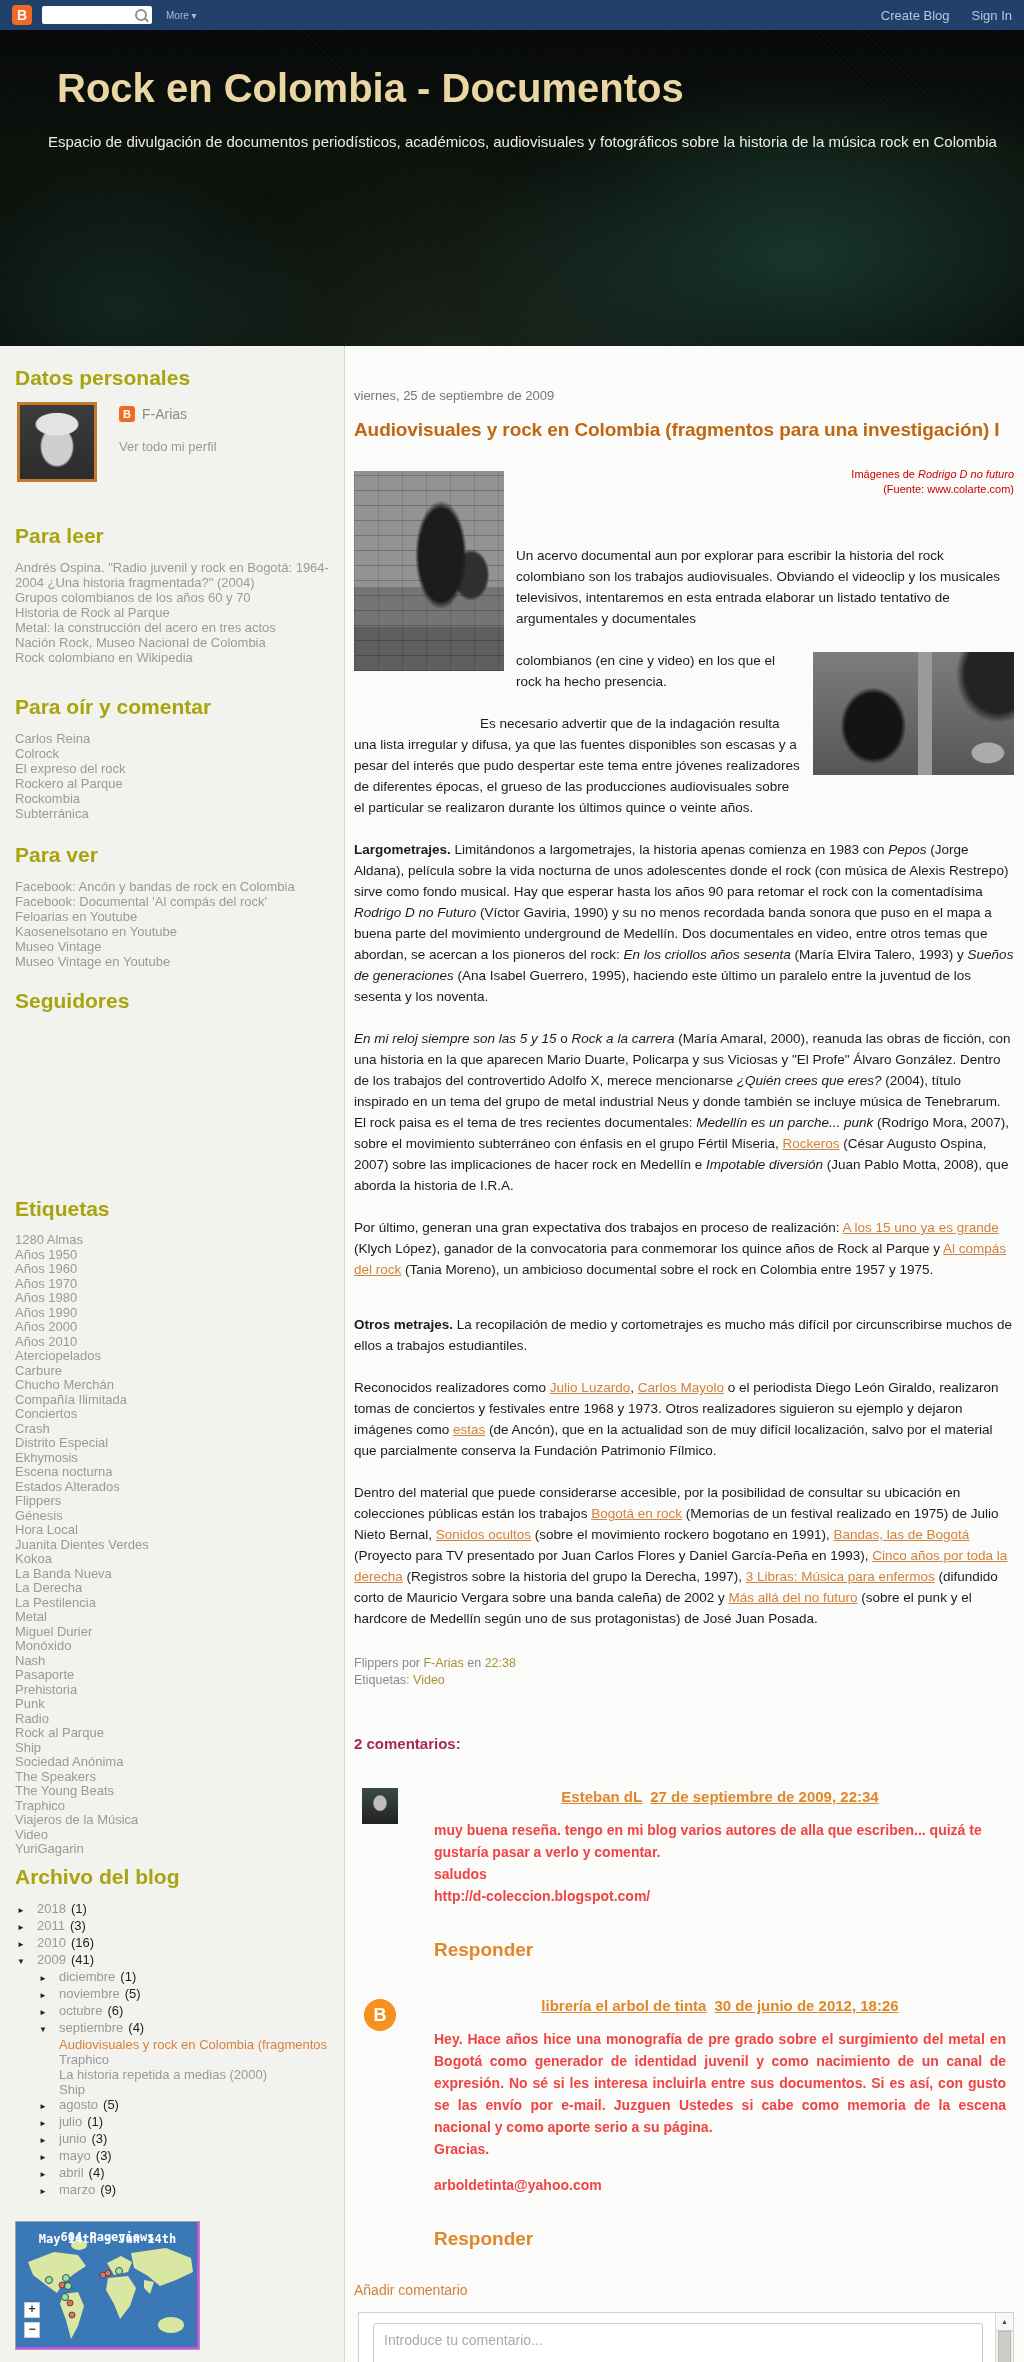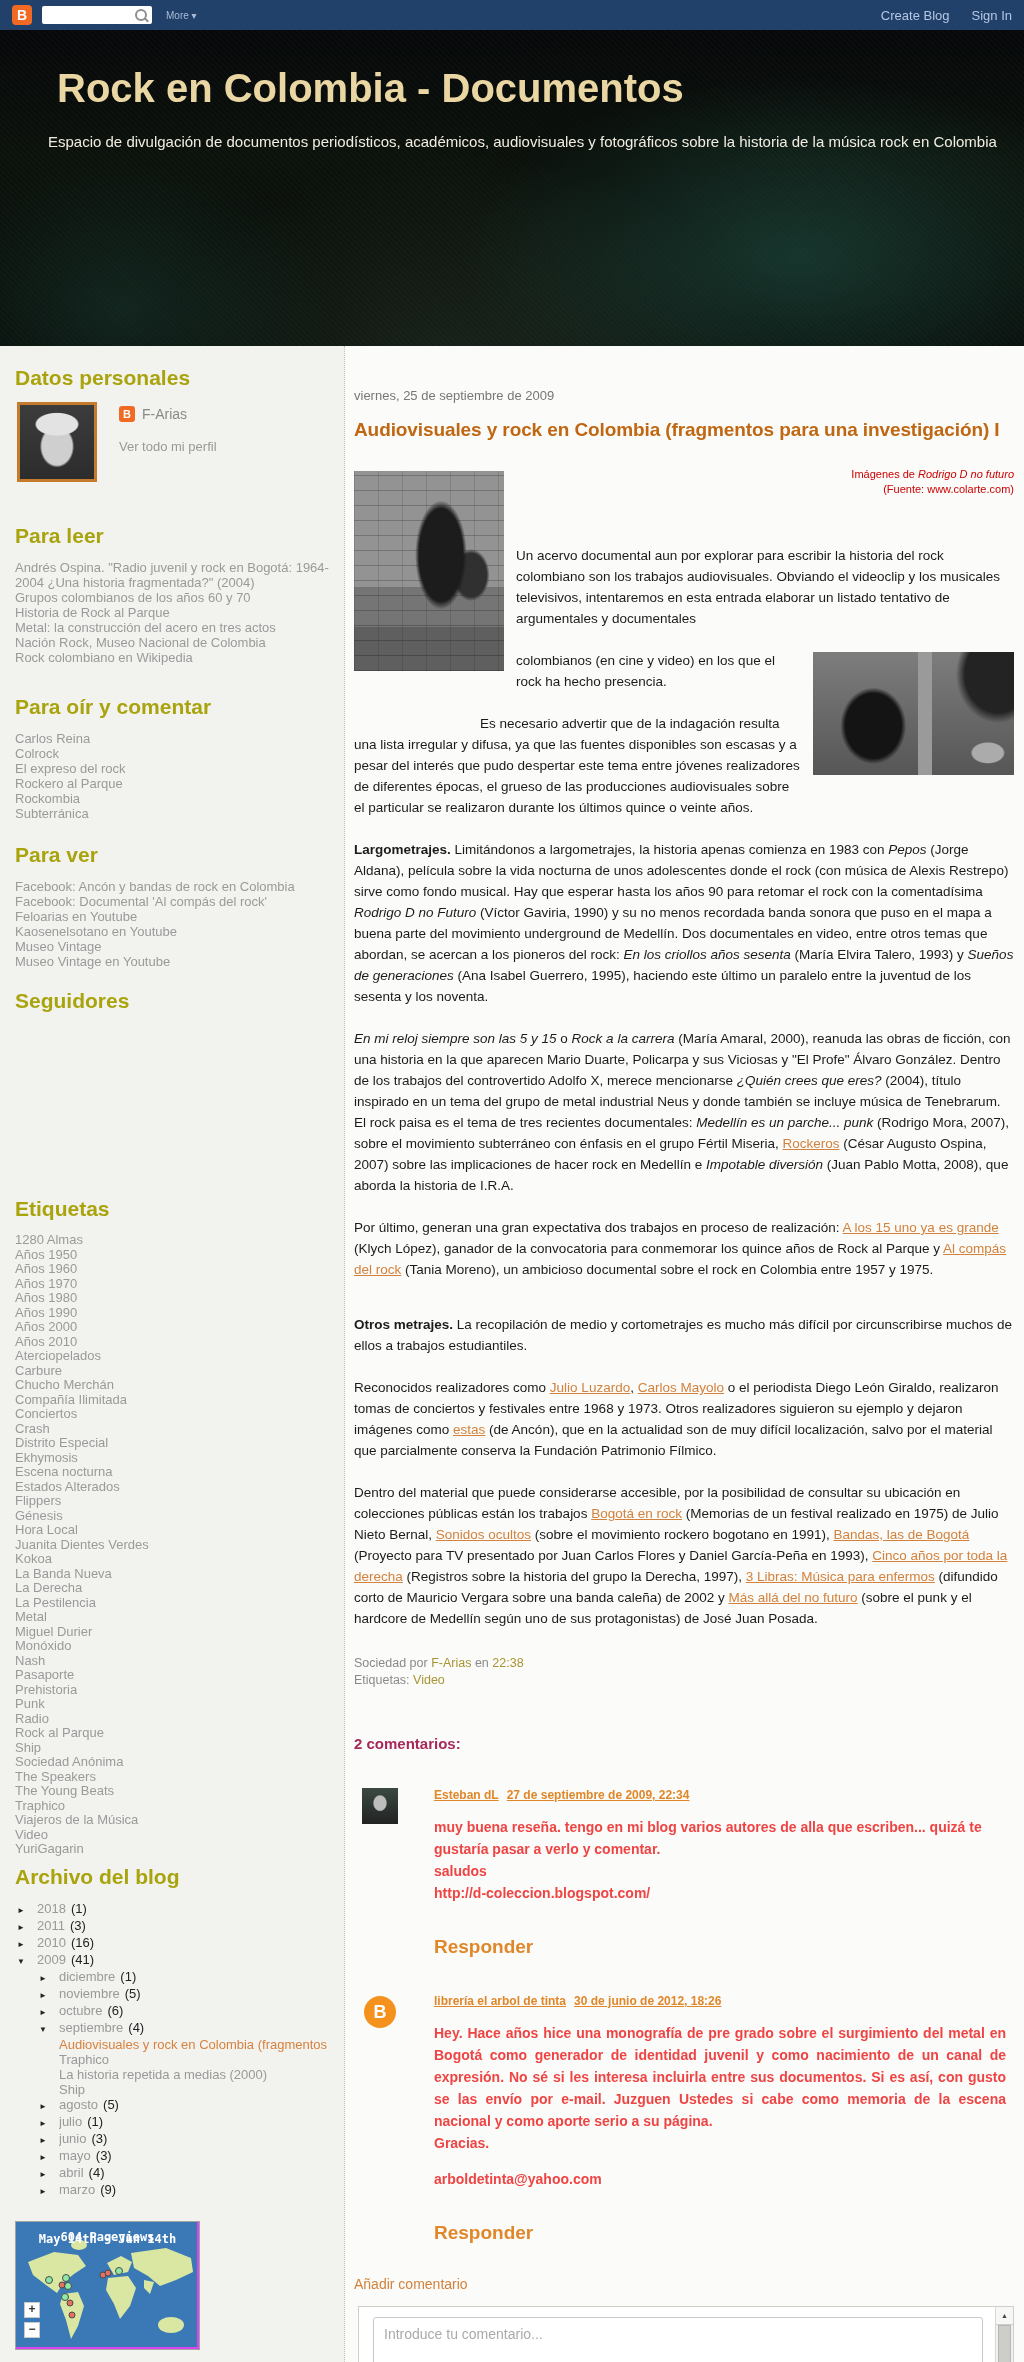--- a/index.html
+++ b/index.html
@@ -98,21 +98,21 @@
   
   .comments-h{margin-top:46px;font-size:15px;font-weight:bold;color:#a7295b;}
   .comment{display:flex;margin-top:36px;}
   .c-avatar{width:36px;height:36px;margin-left:8px;flex:none;}
   .c-avatar.photo{background:
      radial-gradient(11px 13px at 50% 42%, #bdbdbd 55%, transparent 65%),
      linear-gradient(#3a4a42,#222);}
   .c-avatar.blogger{background:transparent;position:relative;}
   .c-avatar.blogger::after{content:"B";position:absolute;inset:2px;background:#f5921e;border-radius:50%;color:#fff;font-weight:bold;font-size:18px;display:grid;place-items:center;}
   .c-body{margin-left:36px;flex:1;padding-right:8px;}
-  .c-head{font-size:12px;font-weight:bold;}
+  .c-head{font-size:15px;font-weight:bold;text-align:center;}
   .c-name{color:#e0872a;text-decoration:underline;cursor:pointer;}
   .c-date{color:#e0872a;text-decoration:underline;cursor:pointer;margin-left:8px;}
   .c-text{margin-top:14px;font-weight:bold;color:#ef4444;font-size:14px;line-height:22px;}
   .c-text.justify{text-align:justify;}
   .c-gap{height:14px;}
   .c-reply{margin-top:32px;color:#e0872a;font-weight:bold;font-size:19px;cursor:pointer;}
   .add-comment{margin-top:32px;color:#d2823d;font-size:14px;cursor:pointer;}
 
   
   .comment-form{margin-top:14px;margin-left:4px;width:656px;height:192px;border:1px solid #cfcfcb;background:#fff;position:relative;box-sizing:border-box;}
@@ -380,21 +380,21 @@
             <p class="clear-both"><b>Largometrajes.</b><span> Limitándonos a largometrajes, la historia apenas comienza en 1983 con </span><i>Pepos</i><span> (Jorge Aldana), película sobre la vida nocturna de unos adolescentes donde el rock (con música de Alexis Restrepo) sirve como fondo musical. Hay que esperar hasta los años 90 para retomar el rock con la comentadísima </span><i>Rodrigo D no Futuro</i><span> (Víctor Gaviria, 1990) y su no menos recordada banda sonora que puso en el mapa a buena parte del movimiento underground de Medellín. Dos documentales en video, entre otros temas que abordan, se acercan a los pioneros del rock: </span><i>En los criollos años sesenta</i><span> (María Elvira Talero, 1993) y </span><i>Sueños de generaciones</i><span> (Ana Isabel Guerrero, 1995), haciendo este último un paralelo entre la juventud de los sesenta y los noventa.</span></p>
             <p class=""><i>En mi reloj siempre son las 5 y 15</i><span> o </span><i>Rock a la carrera</i><span> (María Amaral, 2000), reanuda las obras de ficción, con una historia en la que aparecen Mario Duarte, Policarpa y sus Viciosas y "El Profe" Álvaro González. Dentro de los trabajos del controvertido Adolfo X, merece mencionarse </span><i>¿Quién crees que eres?</i><span> (2004), título inspirado en un tema del grupo de metal industrial Neus y donde también se incluye música de Tenebrarum. El rock paisa es el tema de tres recientes documentales: </span><i>Medellín es un parche... punk</i><span> (Rodrigo Mora, 2007), sobre el movimiento subterráneo con énfasis en el grupo Fértil Miseria, </span><a class="lnk it">Rockeros</a><span> (César Augusto Ospina, 2007) sobre las implicaciones de hacer rock en Medellín e </span><i>Impotable diversión</i><span> (Juan Pablo Motta, 2008), que aborda la historia de I.R.A.</span></p>
             <p class=""><span>Por último, generan una gran expectativa dos trabajos en proceso de realización: </span><a class="lnk it">A los 15 uno ya es grande</a><span> (Klych López), ganador de la convocatoria para conmemorar los quince años de Rock al Parque y </span><a class="lnk it">Al compás del rock</a><span> (Tania Moreno), un ambicioso documental sobre el rock en Colombia entre 1957 y 1975.</span></p>
             <p class="gap-top"><b>Otros metrajes.</b><span> La recopilación de medio y cortometrajes es mucho más difícil por circunscribirse muchos de ellos a trabajos estudiantiles.</span></p>
             <p class=""><span>Reconocidos realizadores como </span><a class="lnk">Julio Luzardo</a><span>, </span><a class="lnk">Carlos Mayolo</a><span> o el periodista Diego León Giraldo, realizaron tomas de conciertos y festivales entre 1968 y 1973. Otros realizadores siguieron su ejemplo y dejaron imágenes como </span><a class="lnk">estas</a><span> (de Ancón), que en la actualidad son de muy difícil localización, salvo por el material que parcialmente conserva la Fundación Patrimonio Fílmico.</span></p>
             <p class=""><span>Dentro del material que puede considerarse accesible, por la posibilidad de consultar su ubicación en colecciones públicas están los trabajos </span><a class="lnk it">Bogotá en rock</a><span> (Memorias de un festival realizado en 1975) de Julio Nieto Bernal, </span><a class="lnk it">Sonidos ocultos</a><span> (sobre el movimiento rockero bogotano en 1991), </span><a class="lnk it">Bandas, las de Bogotá</a><span> (Proyecto para TV presentado por Juan Carlos Flores y Daniel García-Peña en 1993), </span><a class="lnk it">Cinco años por toda la derecha</a><span> (Registros sobre la historia del grupo la Derecha, 1997), </span><a class="lnk it">3 Libras: Música para enfermos</a><span> (difundido corto de Mauricio Vergara sobre una banda caleña) de 2002 y </span><a class="lnk it">Más allá del no futuro</a><span> (sobre el punk y el hardcore de Medellín según uno de sus protagonistas) de José Juan Posada.</span></p>
           </div>
       </div>
 
       <div class="post-meta">
-        <span>Sociedad por</span>
+        <span>Flippers por</span>
         <span class="meta-link">F-Arias</span>
         <span>en</span>
         <span class="meta-link">22:38</span><br>
         <span>Etiquetas:</span>
         <span class="meta-link">Video</span>
       </div>
 
       <div class="comments-h">2 comentarios:</div>
       <div id="comments-list">
           <div class="comment">

